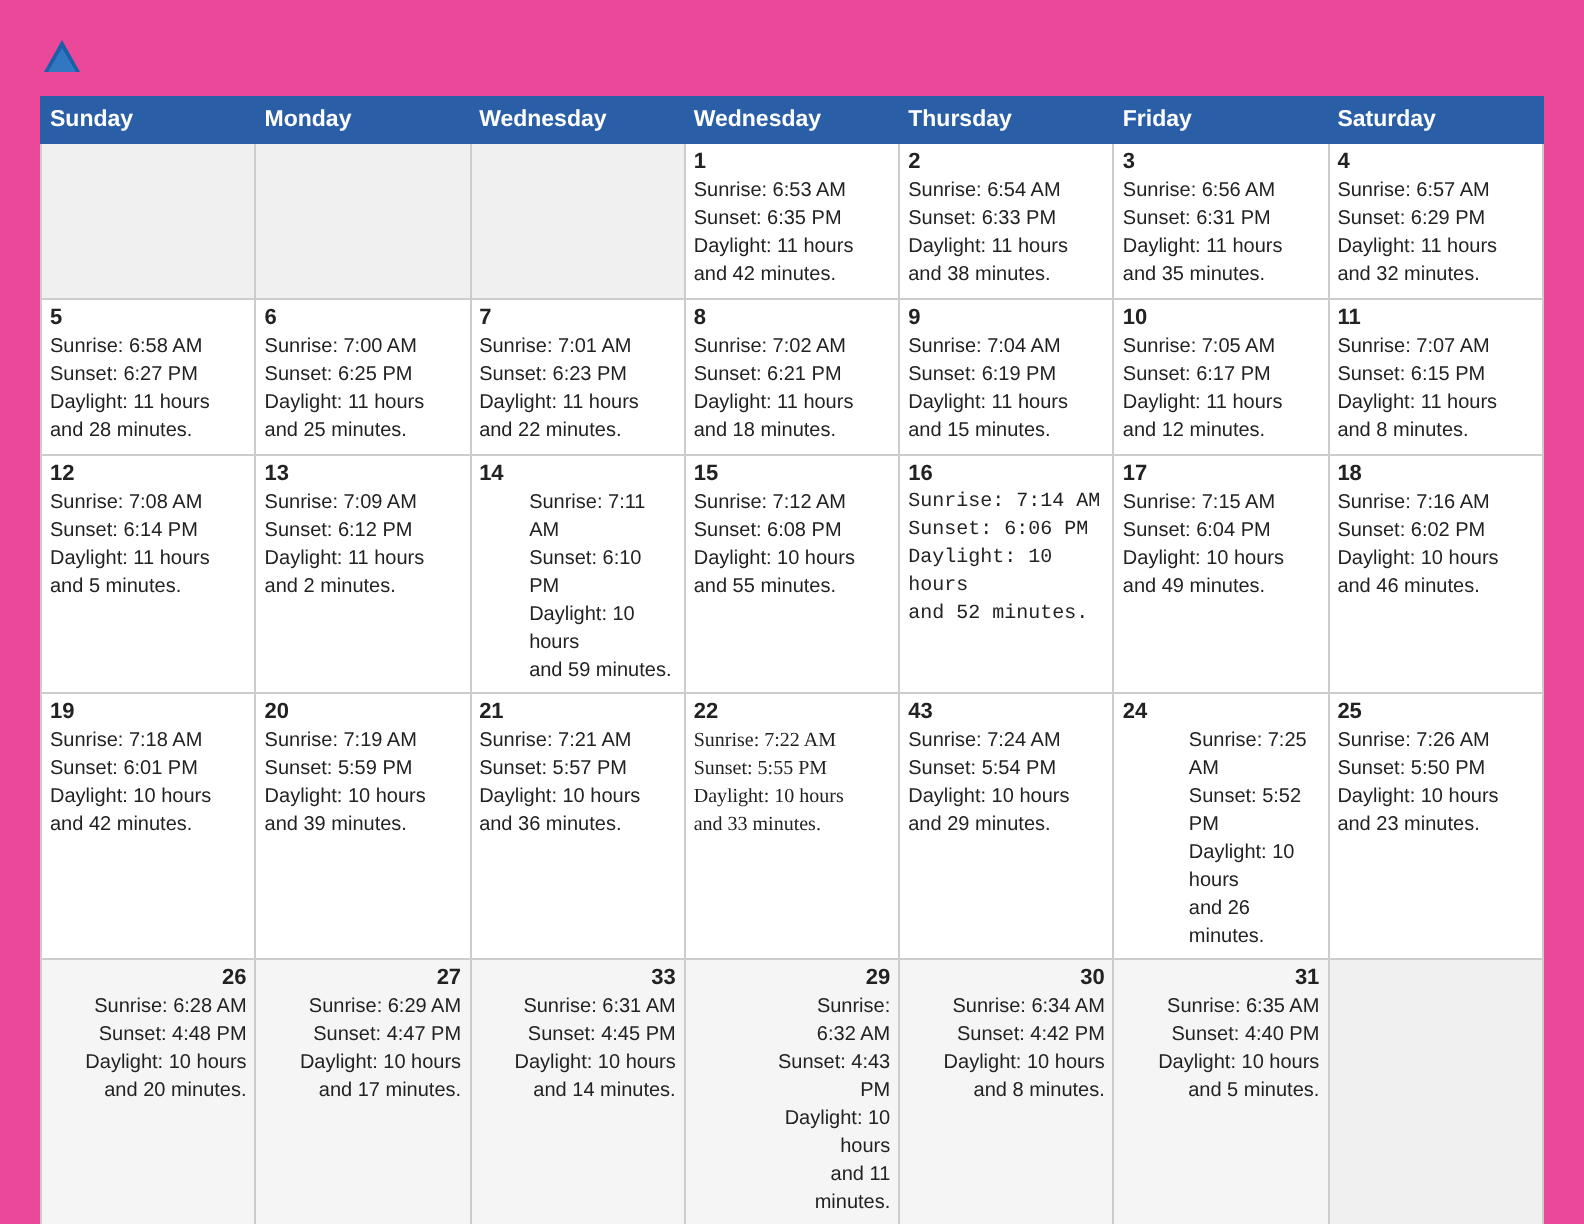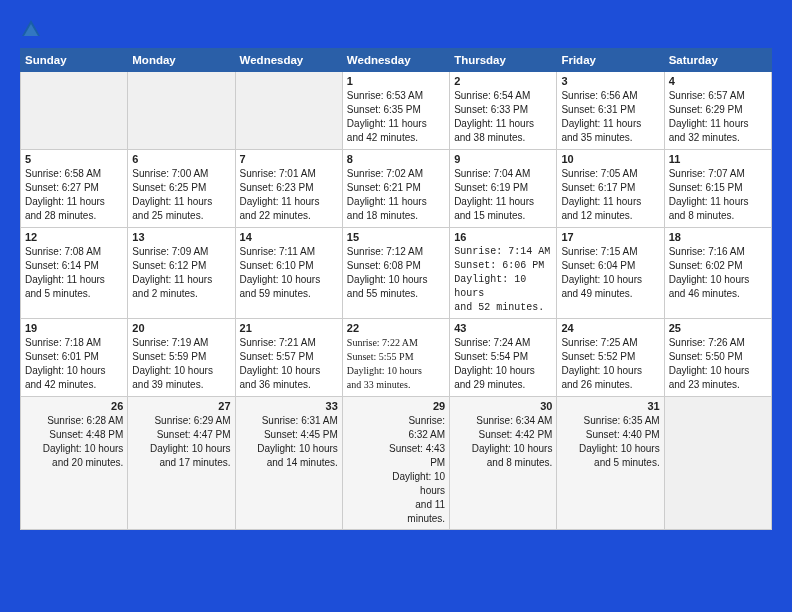--- a/index.html
+++ b/index.html
@@ -7,21 +7,21 @@
       font-family: Arial, sans-serif;
       background: #fff;
       width: 792px;
       height: 612px;
       overflow: hidden;
     }
     .page {
       width: 792px;
       height: 612px;
       padding: 18px 20px 12px 20px;
-      background: #1d4ed8;
+      background: #ec4899;
     }
     .header {
       display: flex;
       justify-content: space-between;
       align-items: flex-start;
       margin-bottom: 8px;
     }
     .logo {
       display: flex;
       align-items: center;
@@ -229,21 +229,21 @@
           </td>
           <td>
             <div class="day-number">13</div>
             <div class="day-info" style="white-space: pre-line;">Sunrise: 7:09 AM
 Sunset: 6:12 PM
 Daylight: 11 hours
 and 2 minutes.</div>
           </td>
           <td>
             <div class="day-number">14</div>
-            <div class="day-info" style="white-space: pre-line;">Sunrise: 7:11 AM
+            <div class="day-info" style="white-space: pre-line; margin-left: 25px;">Sunrise: 7:11 AM
 Sunset: 6:10 PM
 Daylight: 10 hours
 and 59 minutes.</div>
           </td>
           <td>
             <div class="day-number">15</div>
             <div class="day-info" style="white-space: pre-line;">Sunrise: 7:12 AM
 Sunset: 6:08 PM
 Daylight: 10 hours
 and 55 minutes.</div>
@@ -301,21 +301,21 @@
           </td>
           <td>
             <div class="day-number">43</div>
             <div class="day-info" style="white-space: pre-line;">Sunrise: 7:24 AM
 Sunset: 5:54 PM
 Daylight: 10 hours
 and 29 minutes.</div>
           </td>
           <td>
             <div class="day-number">24</div>
-            <div class="day-info" style="white-space: pre-line;">Sunrise: 7:25 AM
+            <div class="day-info" style="white-space: pre-line; margin-left: 33px;">Sunrise: 7:25 AM
 Sunset: 5:52 PM
 Daylight: 10 hours
 and 26 minutes.</div>
           </td>
           <td>
             <div class="day-number">25</div>
             <div class="day-info" style="white-space: pre-line;">Sunrise: 7:26 AM
 Sunset: 5:50 PM
 Daylight: 10 hours
 and 23 minutes.</div>

